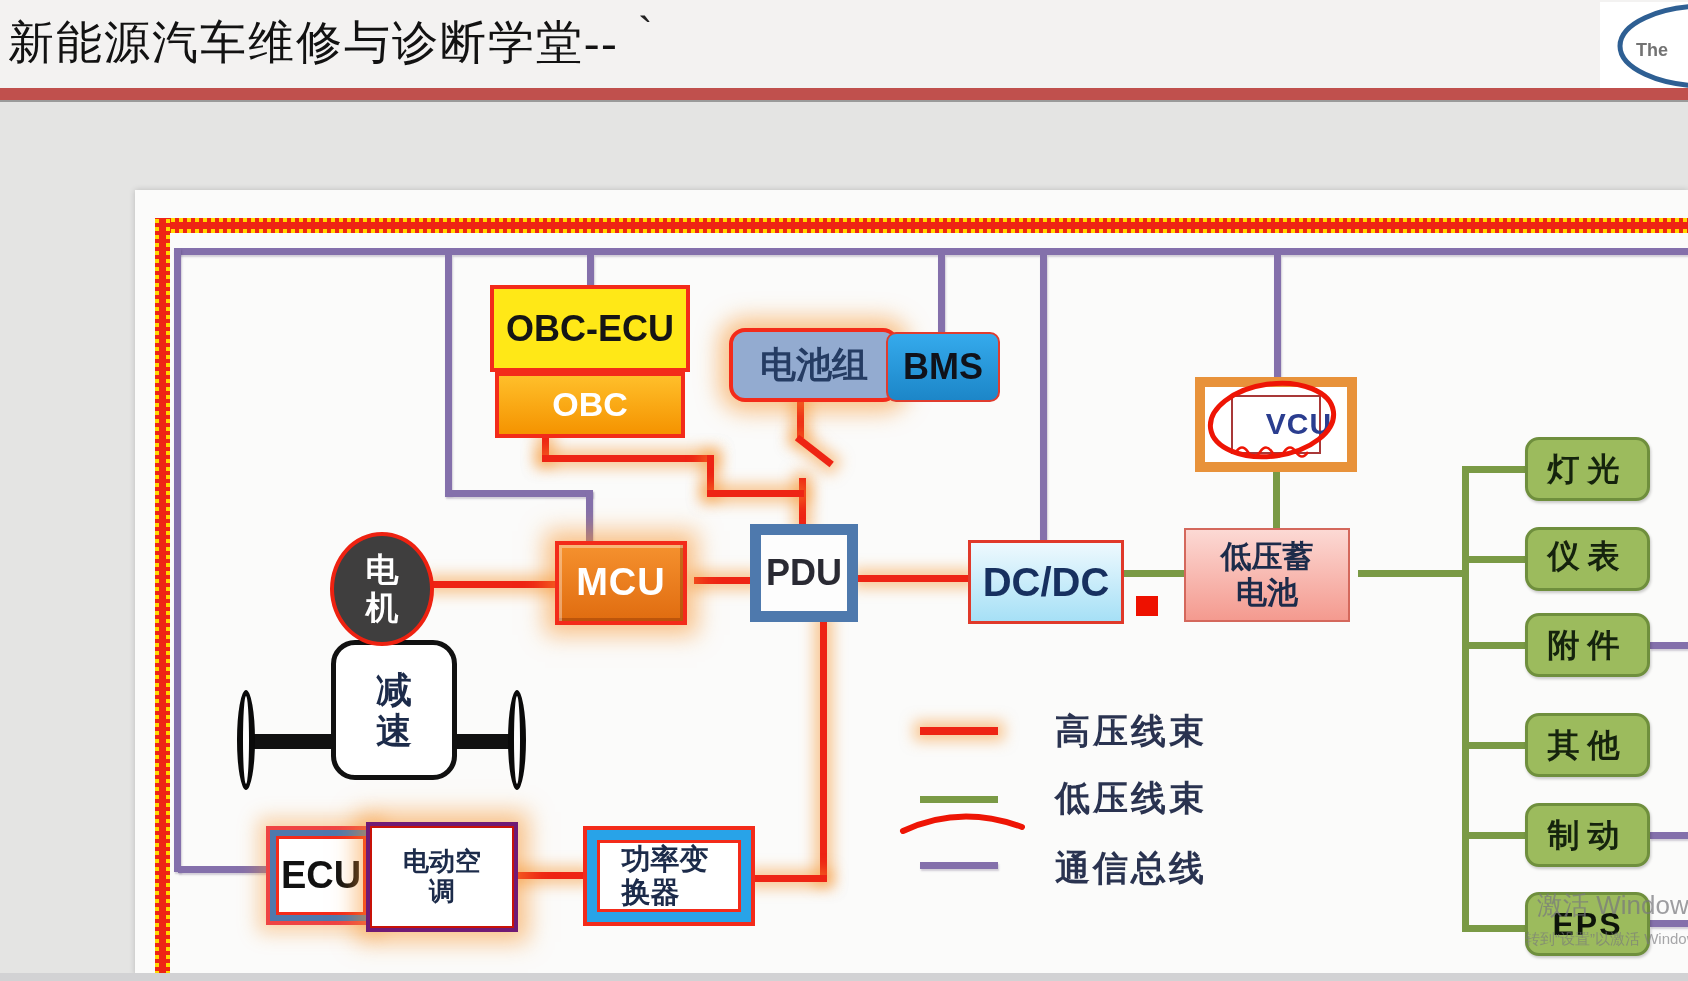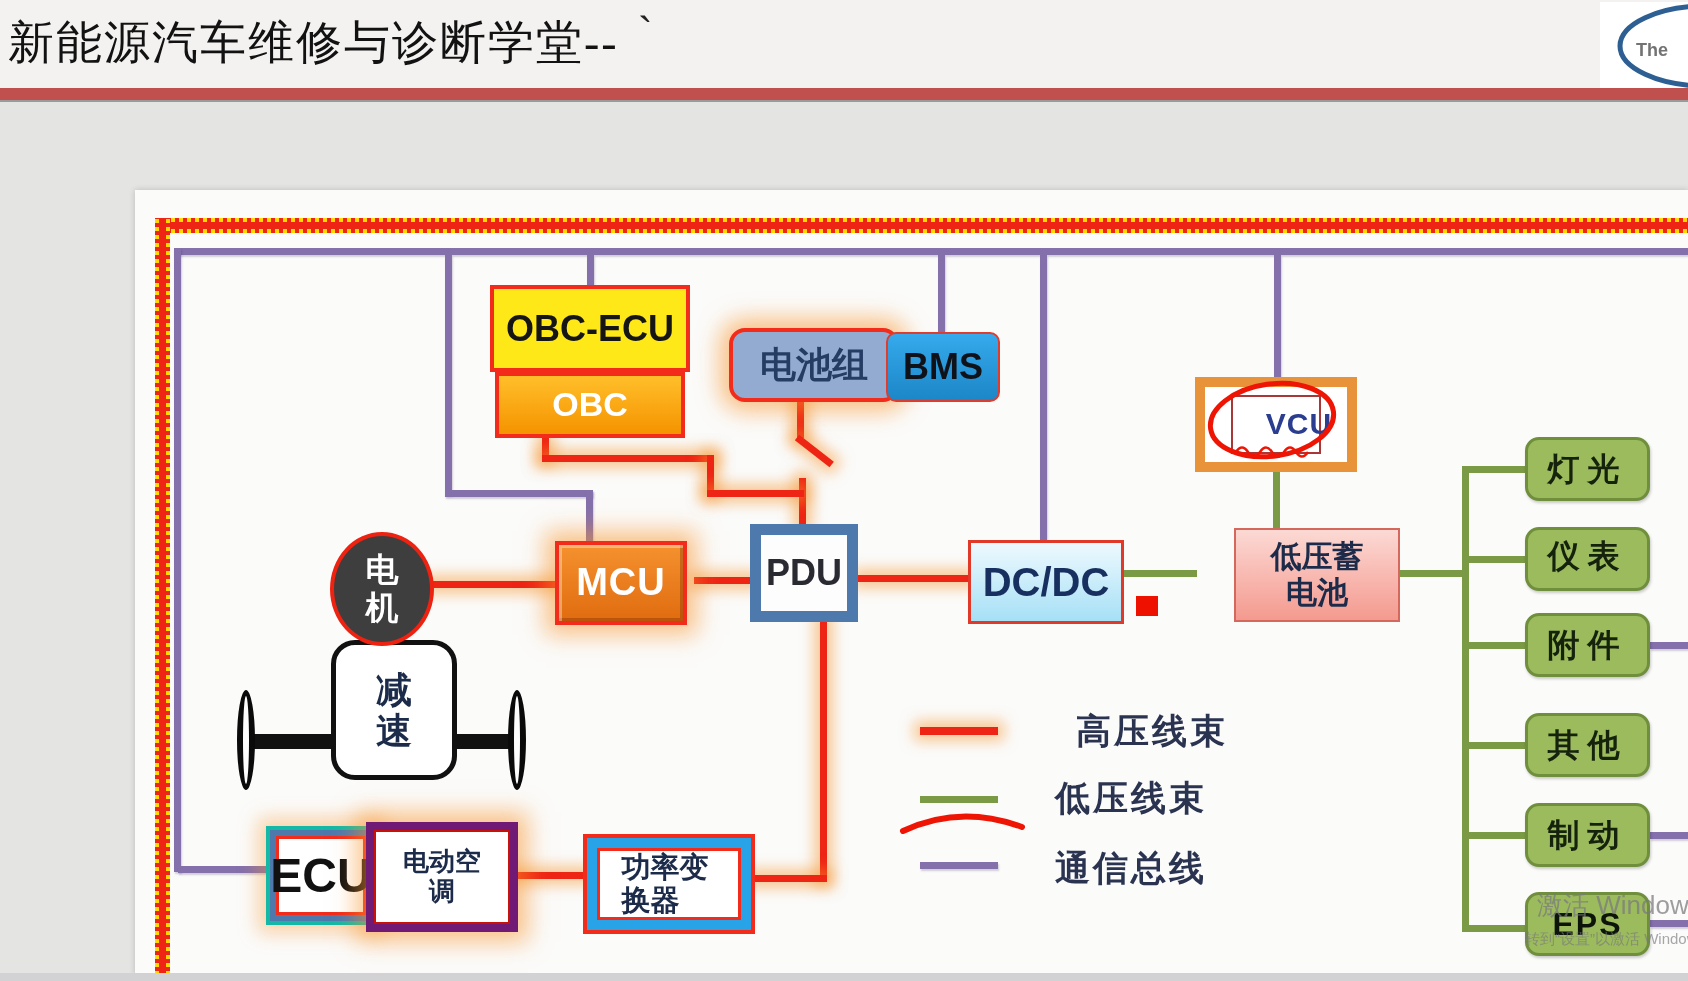--- a/index.html
+++ b/index.html
@@ -53,24 +53,24 @@
   .dcdc{background:linear-gradient(180deg,#eef9fe,#a6e0f6);border:3px solid #e0392a;
         font-size:40px;font-weight:700;color:#17305f;}
   .lvbat{background:linear-gradient(180deg,#fcd9d4,#f49a8f);border:2px solid #d4685c;
          font-size:31px;font-weight:600;color:#1c2b4a;}
   .motor{background:#3f3e3e;border:4px solid #ee2211;border-radius:50%;
          font-size:33px;font-weight:600;color:#fff;z-index:6;}
   .reducer{background:#fff;border:5px solid #111;border-radius:24px;
            font-size:36px;font-weight:600;color:#1c2b4a;}
   .wheel{background:#fdfdfd;border:6px solid #0a0a0a;border-radius:50%;}
   .axle{background:#111;border-radius:4px;}
-  .ecu{background:#fff;border:4px solid #14b8a6;
+  .ecu{background:#fff;border:4px solid #ef4444;
        box-shadow:inset 0 0 0 6px #4e79ad,inset 0 0 0 9px #f32b1a,0 0 18px 8px rgba(247,148,43,.4);
-       font-size:48px;font-weight:600;color:#111;}
-  .eac{background:#fff;border:8px solid #701a75;
+       font-size:38px;font-weight:600;color:#111;}
+  .eac{background:#fff;border:4px solid #701a75;
        box-shadow:inset 0 0 0 2px #c81208,0 0 22px 10px rgba(247,148,43,.55);
        font-size:26px;font-weight:700;color:#1c2b4a;}
   .pconv{background:#fff;border:4px solid #f32b1a;
          box-shadow:inset 0 0 0 10px #28a3e8,inset 0 0 0 13px #f32b1a;
          font-size:29px;font-weight:700;color:#1c2b4a;}
   .loadbox{background:#9cbb5d;border:3px solid #6f8f3d;border-radius:14px;
            box-shadow:1px 2px 3px rgba(0,0,0,.2);
            font-size:32px;font-weight:600;color:#15230d;letter-spacing:8px;left:1525px;width:125px;height:64px;}
   .epsbox{letter-spacing:2px;font-weight:700;color:#0d140a;}
   .redsq{background:#ee1100;z-index:5;}
@@ -159,42 +159,42 @@
 </div>
 <div class="box pdu" style="left:750px;top:524px;width:108px;height:98px;">
     <span>PDU</span>
   </div>
 <div class="box mcu" style="left:555px;top:541px;width:132px;height:84px;">
     <span>MCU</span>
   </div>
 <div class="box dcdc" style="left:968px;top:540px;width:156px;height:84px;">
     <span>DC/DC</span>
   </div>
-<div class="box lvbat" style="left:1234px;top:528px;width:166px;height:94px;">
+<div class="box lvbat" style="left:1184px;top:528px;width:166px;height:94px;">
     <span class="wrap" style="width:100px;">低压蓄电池</span>
   </div>
 <div class="abs redsq" style="left:1136px;top:596px;width:22px;height:20px;"></div>
 
 <div class="box reducer" style="left:331px;top:640px;width:126px;height:140px;">
     <span class="wrap" style="width:40px;">减速</span>
   </div>
 <div class="box motor" style="left:330px;top:532px;width:104px;height:114px;">
     <span class="wrap" style="width:36px;">电机</span>
   </div>
 <div class="abs axle" style="left:246px;top:734px;width:272px;height:15px;z-index:4;"></div>
 <div class="abs wheel" style="left:237px;top:690px;width:18px;height:100px;z-index:4;"></div>
 <div class="abs wheel" style="left:508px;top:690px;width:18px;height:100px;z-index:4;"></div>
 
 <div class="box ecu" style="left:266px;top:826px;width:110px;height:99px;">
     <span>ECU</span>
   </div>
 <div class="box eac" style="left:366px;top:822px;width:152px;height:110px;">
     <span class="wrap" style="width:85px;">电动空调</span>
   </div>
-<div class="box pconv" style="left:583px;top:826px;width:172px;height:100px;margin-top:8px;">
+<div class="box pconv" style="left:583px;top:826px;width:172px;height:100px;">
     <span class="wrap" style="width:95px;text-align:left;">功率变换器</span>
   </div>
 
 <div class="box loadbox" style="top:437px;justify-content:center;">
     <span>灯光</span>
   </div>
 <div class="box loadbox" style="top:527px;font-family:Liberation Mono, monospace;">
     <span>仪表</span>
   </div>
 <div class="box loadbox" style="top:613px;">
@@ -204,21 +204,21 @@
     <span>其他</span>
   </div>
 <div class="box loadbox" style="top:803px;">
     <span>制动</span>
   </div>
 <div class="box loadbox epsbox" style="top:892px;">
     <span style="letter-spacing:2px;">EPS</span>
   </div>
 
 <div class="line hv" style="left:920px;top:727px;width:78px;height:8px;"></div>
-<div class="legend-label" style="left:1055px;top:708px;margin-left:21px;">高压线束</div>
+<div class="legend-label" style="left:1055px;top:708px;">高压线束</div>
 <div class="line lv" style="left:920px;top:796px;width:78px;height:7px;"></div>
 <div class="legend-label" style="left:1055px;top:775px;">低压线束</div>
 <div class="line bus" style="left:920px;top:862px;width:78px;height:7px;"></div>
 <div class="legend-label" style="left:1055px;top:845px;">通信总线</div>
 
 <svg class="abs overlay">
   <ellipse cx="1272" cy="420" rx="62" ry="36" transform="rotate(-8 1272 420)" fill="none" stroke="#ee1505" stroke-width="5" stroke-linecap="round"></ellipse>
   <path d="M1236,452 q6,-9 12,0 t12,0 t12,0 t12,0 t12,0 t12,0" fill="none" stroke="#ee1505" stroke-width="2.5"></path>
   <path d="M903,831 Q960,804 1022,827" fill="none" stroke="#ee1505" stroke-width="6" stroke-linecap="round"></path>
 </svg>

